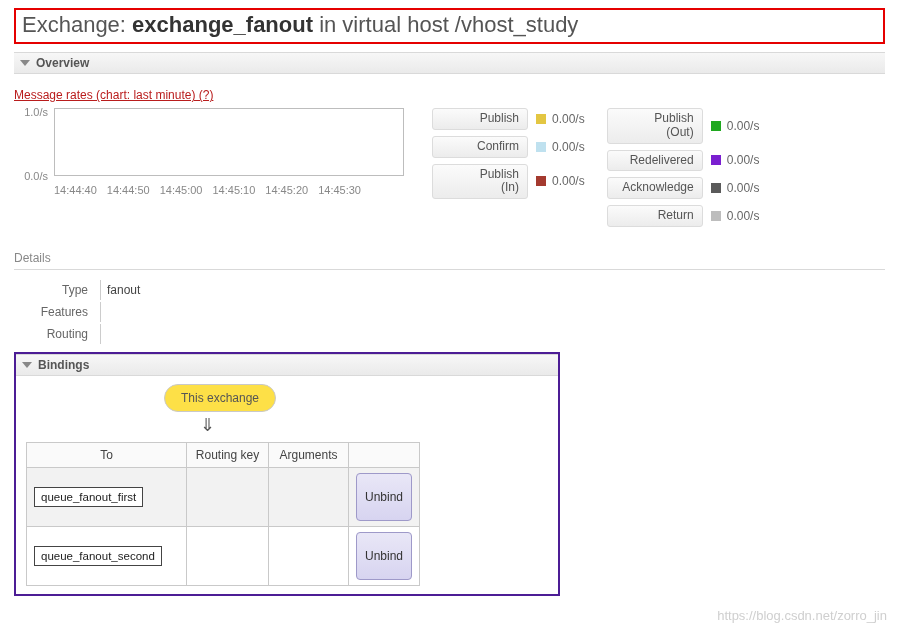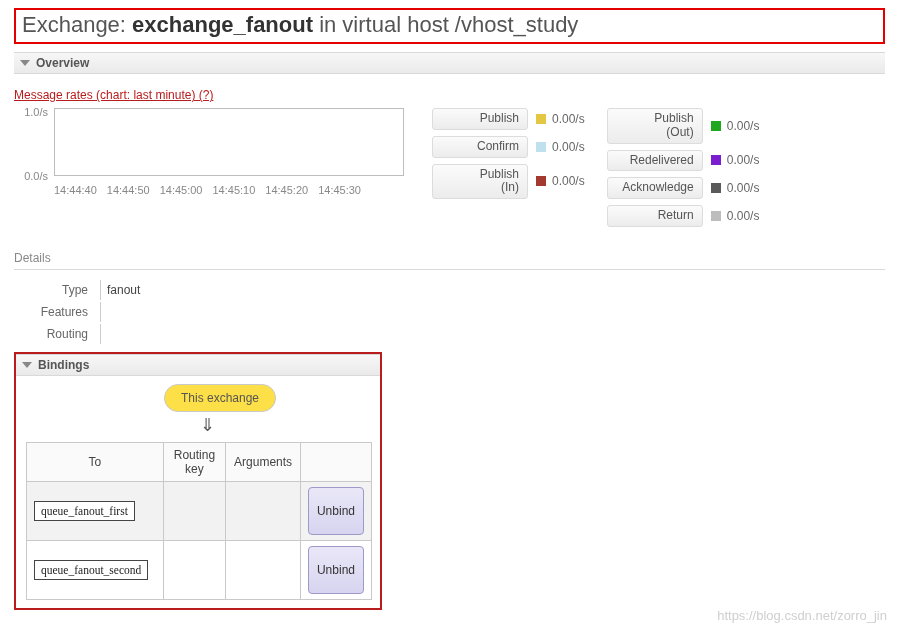--- a/index.html
+++ b/index.html
@@ -105,24 +105,24 @@
     font-size: 12px;
     border-bottom: 1px solid #d9d9d9;
     padding: 2px 0 4px 0;
     margin-top: 22px;
   }
   .details-table { margin: 8px 0 6px 4px; }
   .details-table tr td { padding: 3px 10px 3px 6px; vertical-align: top; }
   .details-table tr td.k { text-align: right; color: #666; width: 78px; }
   .details-table tr td.v { border-left: 1px solid #ccc; color: #444; min-width: 200px; }
   .bindings-wrap {
-    border: 2px solid #b91c1c;
+    border: 2px solid #4c1d95;
     padding: 0 0 8px 0;
     margin-top: 4px;
-    width: 368px;
+    width: 546px;
   }
   .bindings-body { padding: 8px 8px 0 8px; }
   .pill {
     display: inline-block;
     padding: 6px 16px;
     border: 1px solid #c9c9c9;
     border-radius: 14px;
     background: #fde047;
     color: #555;
     margin-left: 140px;
@@ -151,21 +151,20 @@
   table.bind th.ar { width: 80px; margin-top: 32px; }
   table.bind th.ac, table.bind td.ac { width: 62px; text-align: center; }
   .queue-link {
     display: inline-block;
     border: 1px solid #444;
     padding: 3px 6px;
     background: #fff;
     color: #222;
     font-size: 11.5px;
     cursor: pointer;
-    font-family: Liberation Serif, serif;
   }
   .unbind-btn {
     background: linear-gradient(#e9e7f7,#d7d4f0);
     border: 1px solid #9e99c9;
     border-radius: 4px;
     padding: 16px 8px;
     color: #333;
     font-size: 12px;
     cursor: pointer;
   }

